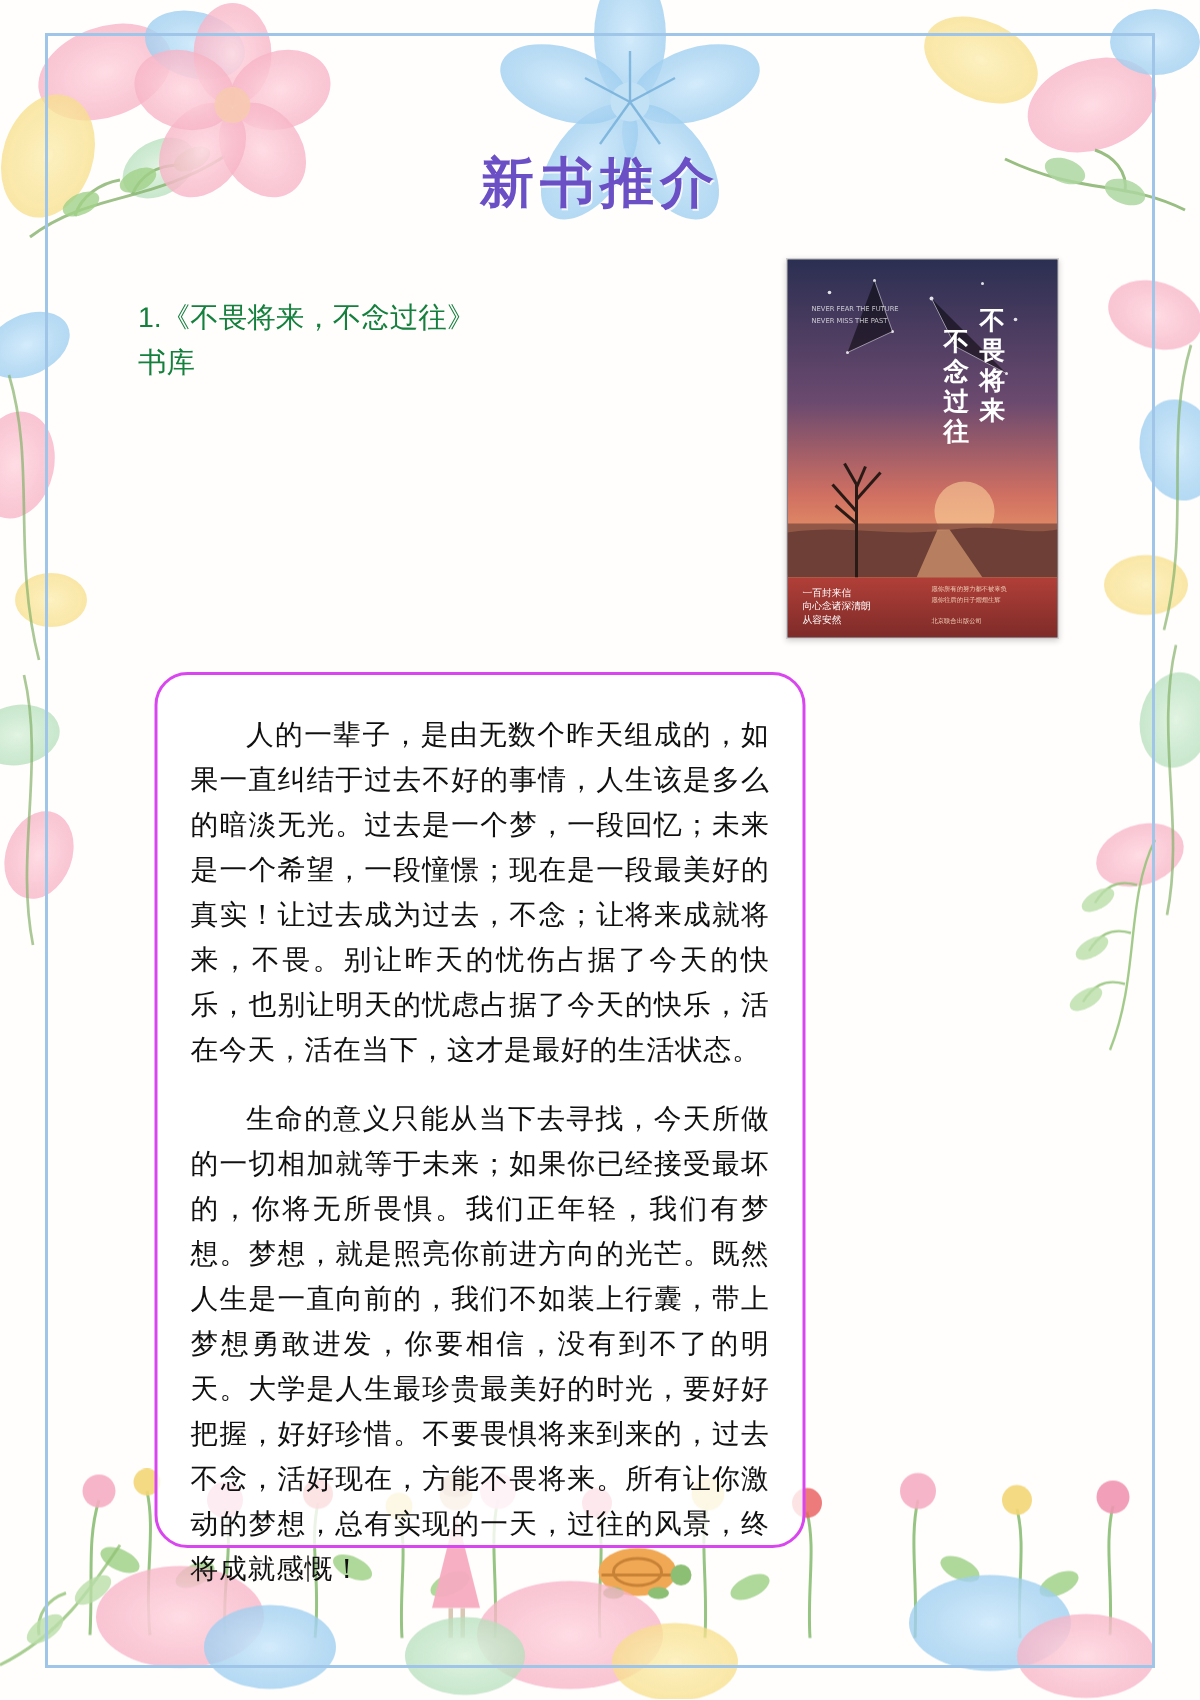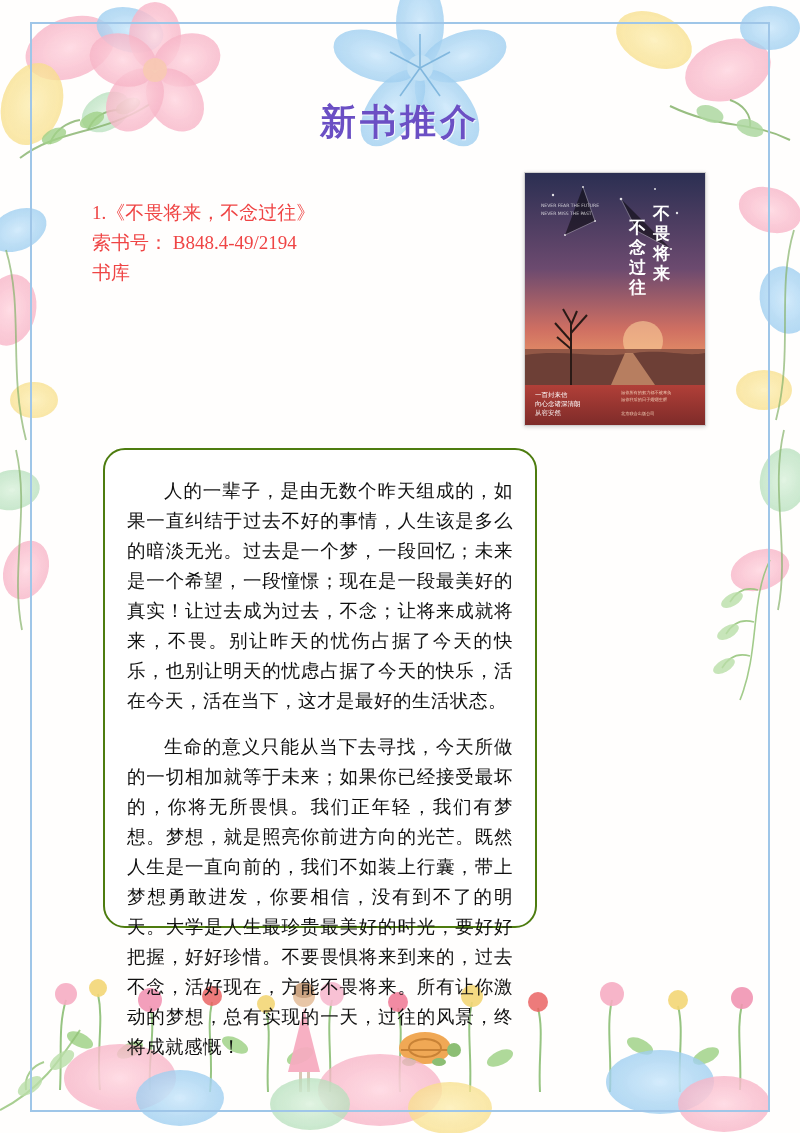--- a/index.html
+++ b/index.html
@@ -59,24 +59,24 @@
     letter-spacing: 4px;
     color: #6b4fc4;
     text-shadow: 1px 1px 0 rgba(255,255,255,0.8);
   }
 
   .book-info {
     position: absolute;
     left: 92px;
     top: 198px;
     width: 400px;
-    font-family: Liberation Serif, serif;
+    font-family: Liberation Sans, sans-serif;
     font-size: 19px;
     line-height: 30px;
-    color: #ef4444;
+    color: #15803d;
   }
   .book-info div { white-space: pre; }
 
   
   .cover {
     position: absolute;
     left: 524px;
     top: 172px;
     width: 180px;
     height: 252px;
@@ -86,22 +86,22 @@
     background: #2b2d4a;
   }
   .cover-svg { display: block; width: 180px; height: 252px; }
 
   
   .panel {
     position: absolute;
     left: 103px;
     top: 448px;
     width: 434px;
-    height: 480px;
-    border: 2px solid #4d7c0f;
+    height: 584px;
+    border: 2px solid #d946ef;
     border-radius: 22px;
     background: rgba(255,255,255,0.80);
     box-sizing: border-box;
     padding: 26px 22px 18px 22px;
   }
   .panel p {
     margin: 0;
     font-family: "DejaVu Sans", sans-serif;
     font-size: 18.5px;
     line-height: 30px;
@@ -318,21 +318,20 @@
   </svg>
 
   <div class="frame"></div>
 
   <div class="content">
 
     <div class="title">新书推介</div>
 
     <div class="book-info">
       <div>1.《不畏将来，不念过往》</div>
-      <div>索书号： B848.4-49/2194</div>
       <div>书库</div>
     </div>
 
     <div class="cover">
       <svg class="cover-svg" viewBox="0 0 180 252" xmlns="http://www.w3.org/2000/svg">
         <defs>
           <linearGradient id="sky" x1="0" y1="0" x2="0" y2="1">
             <stop offset="0%" stop-color="#2b2f52"></stop>
             <stop offset="38%" stop-color="#6c4a6f"></stop>
             <stop offset="62%" stop-color="#cf6f62"></stop>

